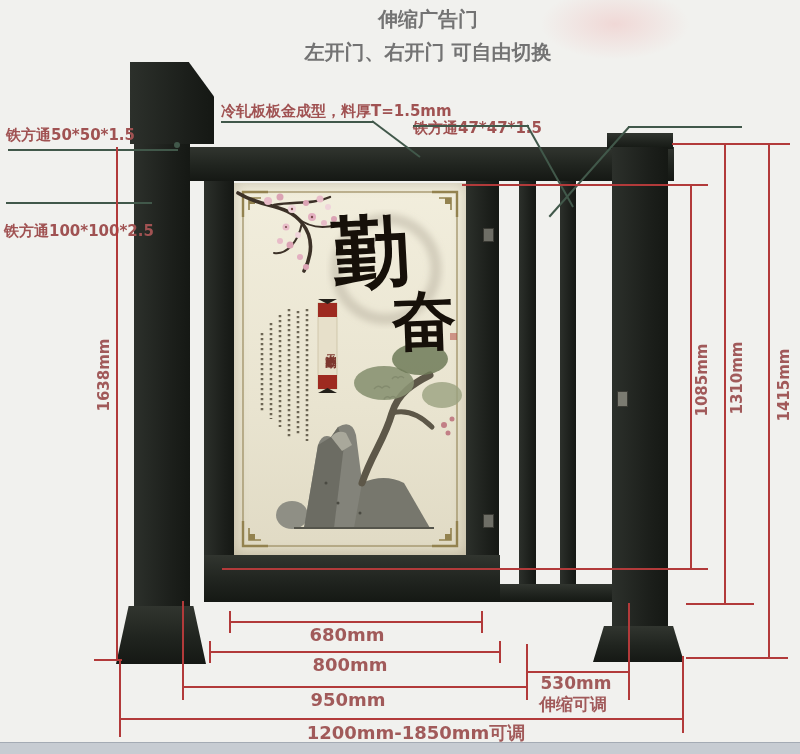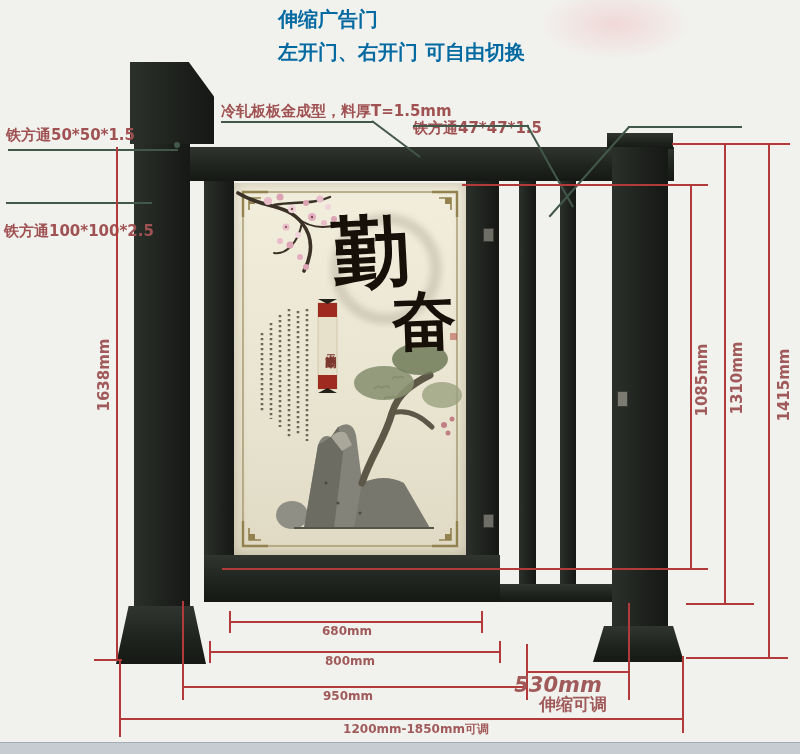--- a/index.html
+++ b/index.html
@@ -7,27 +7,27 @@
   #stage{position:relative;width:800px;height:754px;background:#f1f1ee;overflow:hidden;}
   .abs{position:absolute;}
   
   .dlh{position:absolute;height:2px;background:#b23a3a;}
   .dlv{position:absolute;width:2px;background:#b23a3a;}
   
   .ld{position:absolute;height:2px;background:#41584a;transform-origin:left center;}
   
   .co{position:absolute;font-size:15px;color:#a05252;white-space:nowrap;font-weight:600;}
   
-  .dt{position:absolute;font-size:12px;color:#a15a5a;white-space:nowrap;font-weight:600;text-align:center;}
+  .dt{position:absolute;font-size:18px;color:#a15a5a;white-space:nowrap;font-weight:600;text-align:center;}
   
   .vlab{position:absolute;width:80px;text-align:center;transform:rotate(-90deg);font-size:15px;color:#a15a5a;font-weight:600;white-space:nowrap;}
   
   .metal{position:absolute;background:linear-gradient(90deg,#2c302b 0%,#1b1e1a 70%,#151814 100%);}
   .metalh{position:absolute;background:linear-gradient(180deg,#31352f 0%,#20241f 55%,#151814 100%);}
-  .hdr{position:absolute;left:278px;top:8px;width:300px;color:#0369a1;font-weight:600;}
+  .hdr{position:absolute;left:278px;top:8px;width:300px;text-align:center;color:#737373;font-weight:600;}
   .hdr div{font-size:20px;line-height:22px;}
   .hdr .g1{margin-bottom:11px;}
   .hdr .g2{margin-bottom:13px;}
   #poster{position:absolute;left:234px;top:183px;width:232px;height:372px;
     background:linear-gradient(180deg,#f2eedd 0%,#e9e4d0 60%,#e0dac4 100%);
     box-shadow:inset 0 0 14px rgba(120,110,80,.35);}
   #poster .cal{position:absolute;color:#161009;font-family:"DejaVu Serif","Liberation Serif",serif;font-weight:bold;line-height:1;}
   #sealtext{position:absolute;left:85px;top:137px;width:18px;height:54px;writing-mode:vertical-rl;
     font-size:11px;letter-spacing:1px;color:#7c372e;text-align:center;font-weight:600;}
   #watermark{position:absolute;left:30px;top:452px;font-size:62px;font-weight:bold;color:#ea1313;
@@ -219,21 +219,21 @@
   <div class="dlv" style="left:499px;top:641px;height:22px;"></div>
   <div class="dt" style="left:300px;top:654px;width:100px;">800mm</div>
 
   <div class="dlh" style="left:183px;top:686px;width:344px;"></div>
   <div class="dlv" style="left:182px;top:601px;height:99px;"></div>
   <div class="dt" style="left:298px;top:689px;width:100px;">950mm</div>
 
   <div class="dlh" style="left:527px;top:671px;width:102px;"></div>
   <div class="dlv" style="left:526px;top:644px;height:56px;"></div>
   <div class="dlv" style="left:628px;top:603px;height:97px;"></div>
-  <div class="dt" style="left:508px;top:673px;width:100px;font-size:21px;font-style:italic;">530mm</div>
+  <div class="dt" style="left:526px;top:673px;width:100px;font-size:17px;">530mm</div>
   <div class="dt" style="left:523px;top:693px;width:100px;font-size:17px;">伸缩可调</div>
 
   <div class="dlh" style="left:120px;top:718px;width:563px;"></div>
   <div class="dlv" style="left:119px;top:660px;height:77px;"></div>
   <div class="dlv" style="left:682px;top:656px;height:77px;"></div>
   <div class="dt" style="left:296px;top:721px;width:240px;">1200mm-1850mm可调</div>
 
 
   <div id="bottomband"></div>
 </div>

